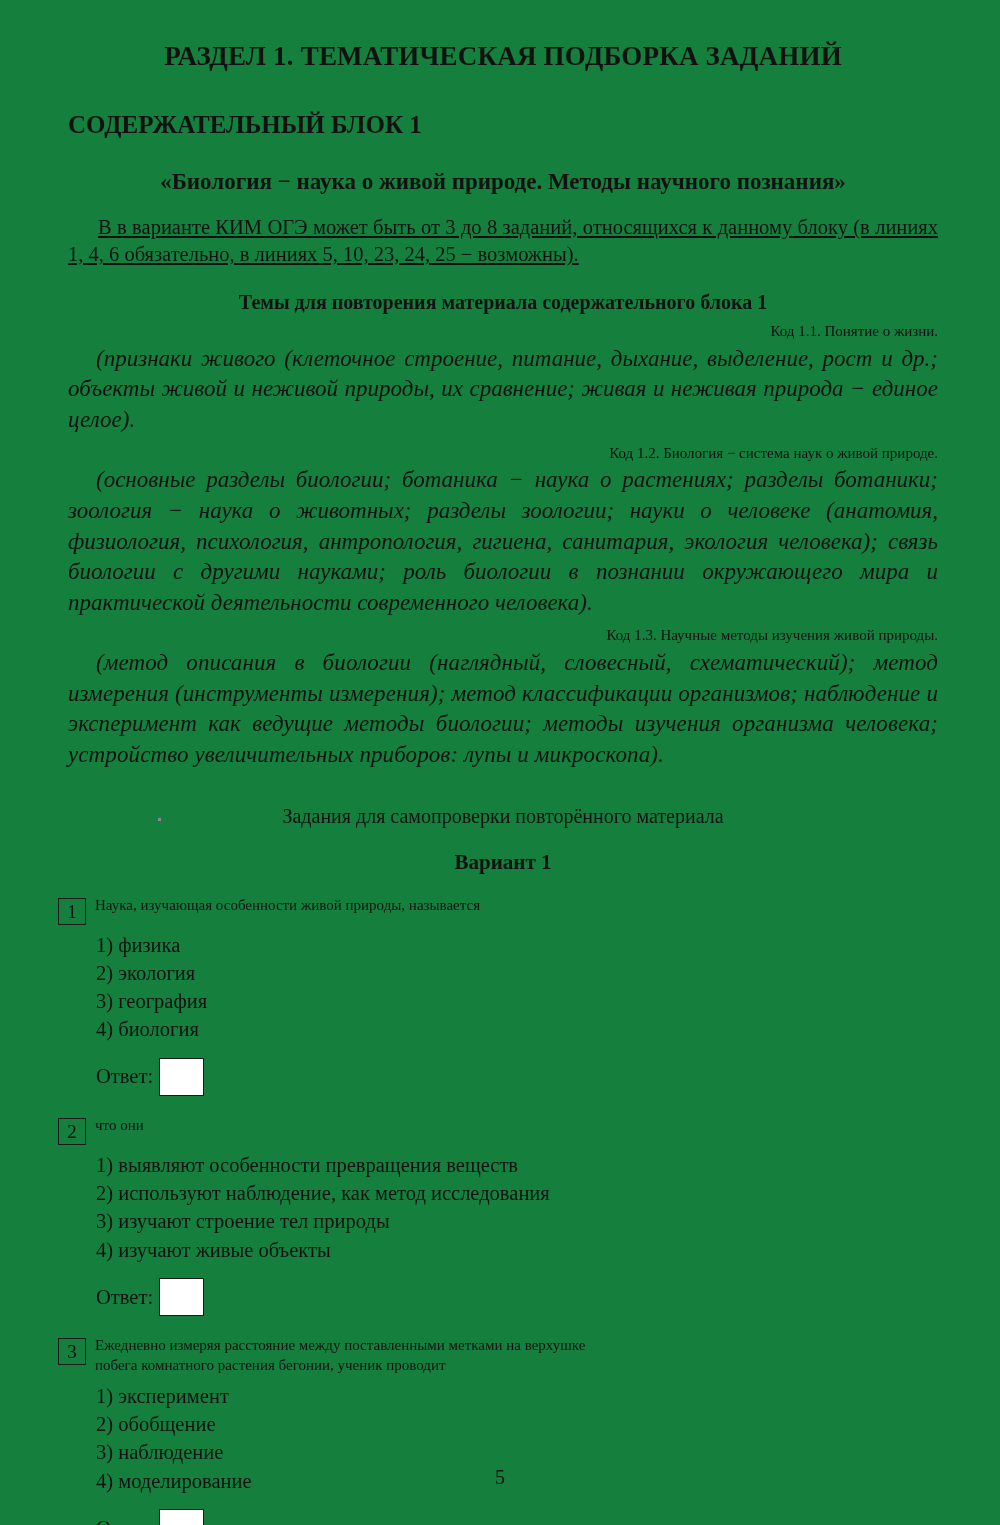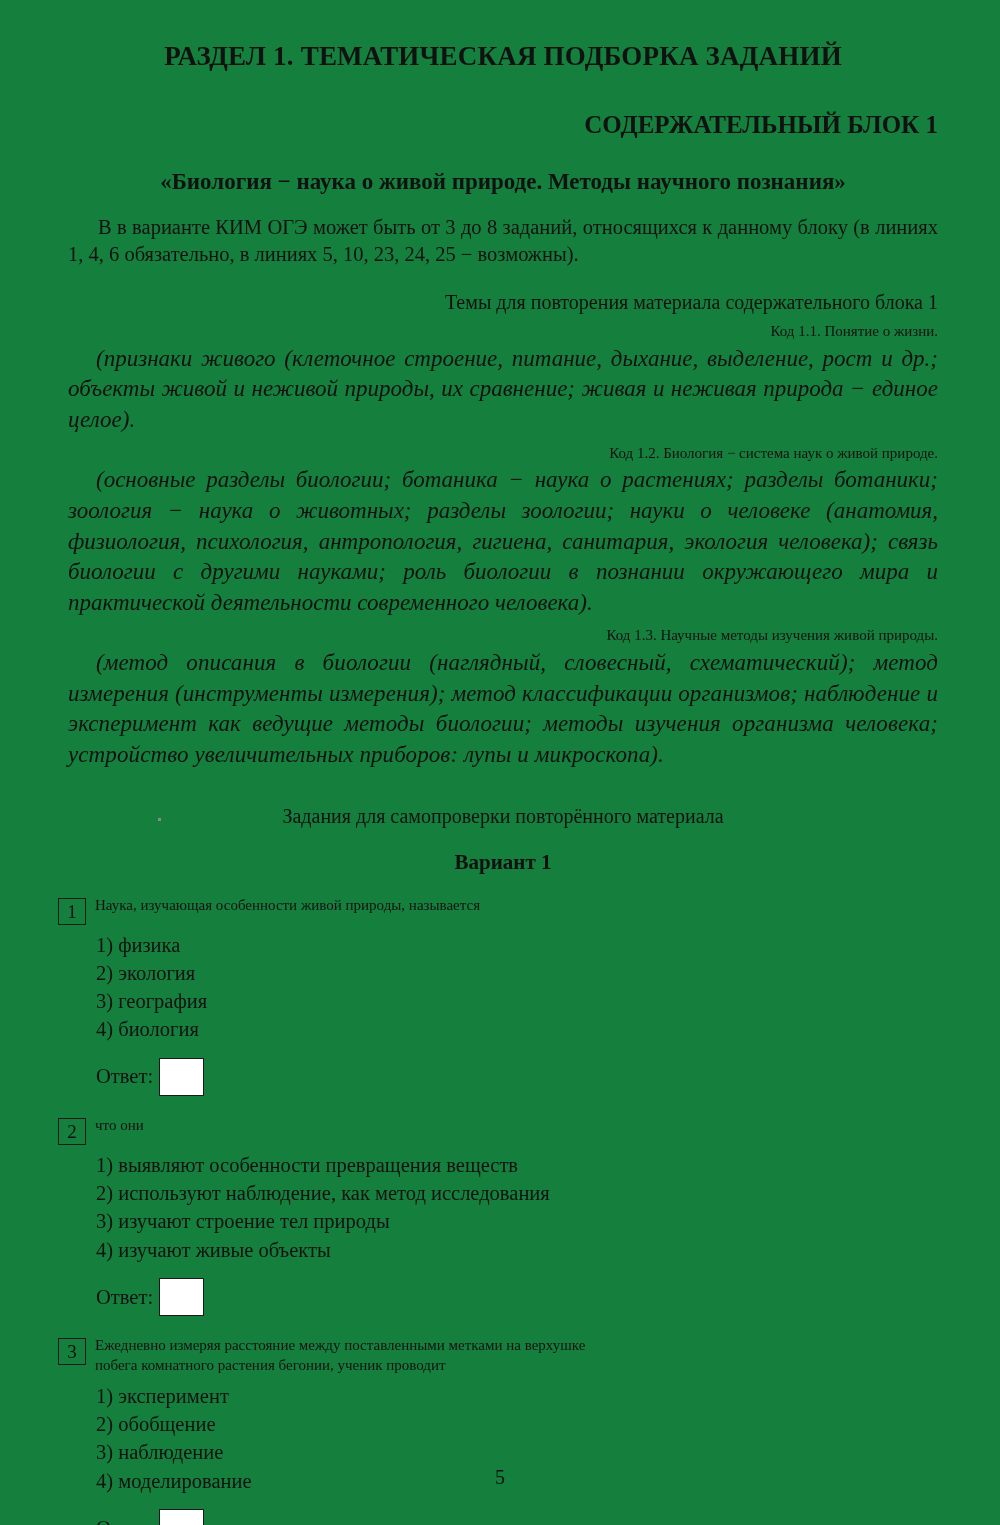--- a/index.html
+++ b/index.html
@@ -26,37 +26,37 @@
   
   .h-section {
     text-align: center;
     font-weight: bold;
     font-size: 27px;
     letter-spacing: 0.2px;
     margin-top: 40px;
     line-height: 1.2;
   }
   .h-block {
-    text-align: right;
+    text-align: left;
     font-weight: bold;
     font-size: 25px;
     margin-top: 38px;
     line-height: 1.2;
   }
   .h-blocktitle {
     text-align: center;
     font-weight: bold;
     font-size: 23px;
     margin-top: 28px;
     line-height: 1.2;
     white-space: nowrap;
   }
   .h-topics {
-    text-align: right;
-    font-weight: normal;
+    text-align: center;
+    font-weight: bold;
     font-size: 20px;
     margin-top: 22px;
     line-height: 1.2;
   }
   .h-tasks {
     text-align: center;
     font-weight: normal;
     font-size: 20px;
     margin-top: 34px;
     line-height: 1.2;
@@ -82,20 +82,21 @@
   .para {
     font-size: 20.5px;
     line-height: 1.32;
     text-align: justify;
     text-indent: 30px;
     margin-top: 6px;
   }
   .para.intro {
     margin-top: 18px;
     text-align: justify;
+    text-decoration: underline;
   }
   .code-line {
     font-size: 15px;
     line-height: 1.32;
     text-indent: 30px;
     margin-top: 8px;
     text-align: right;
   }
   .para-it {
     font-style: italic;

